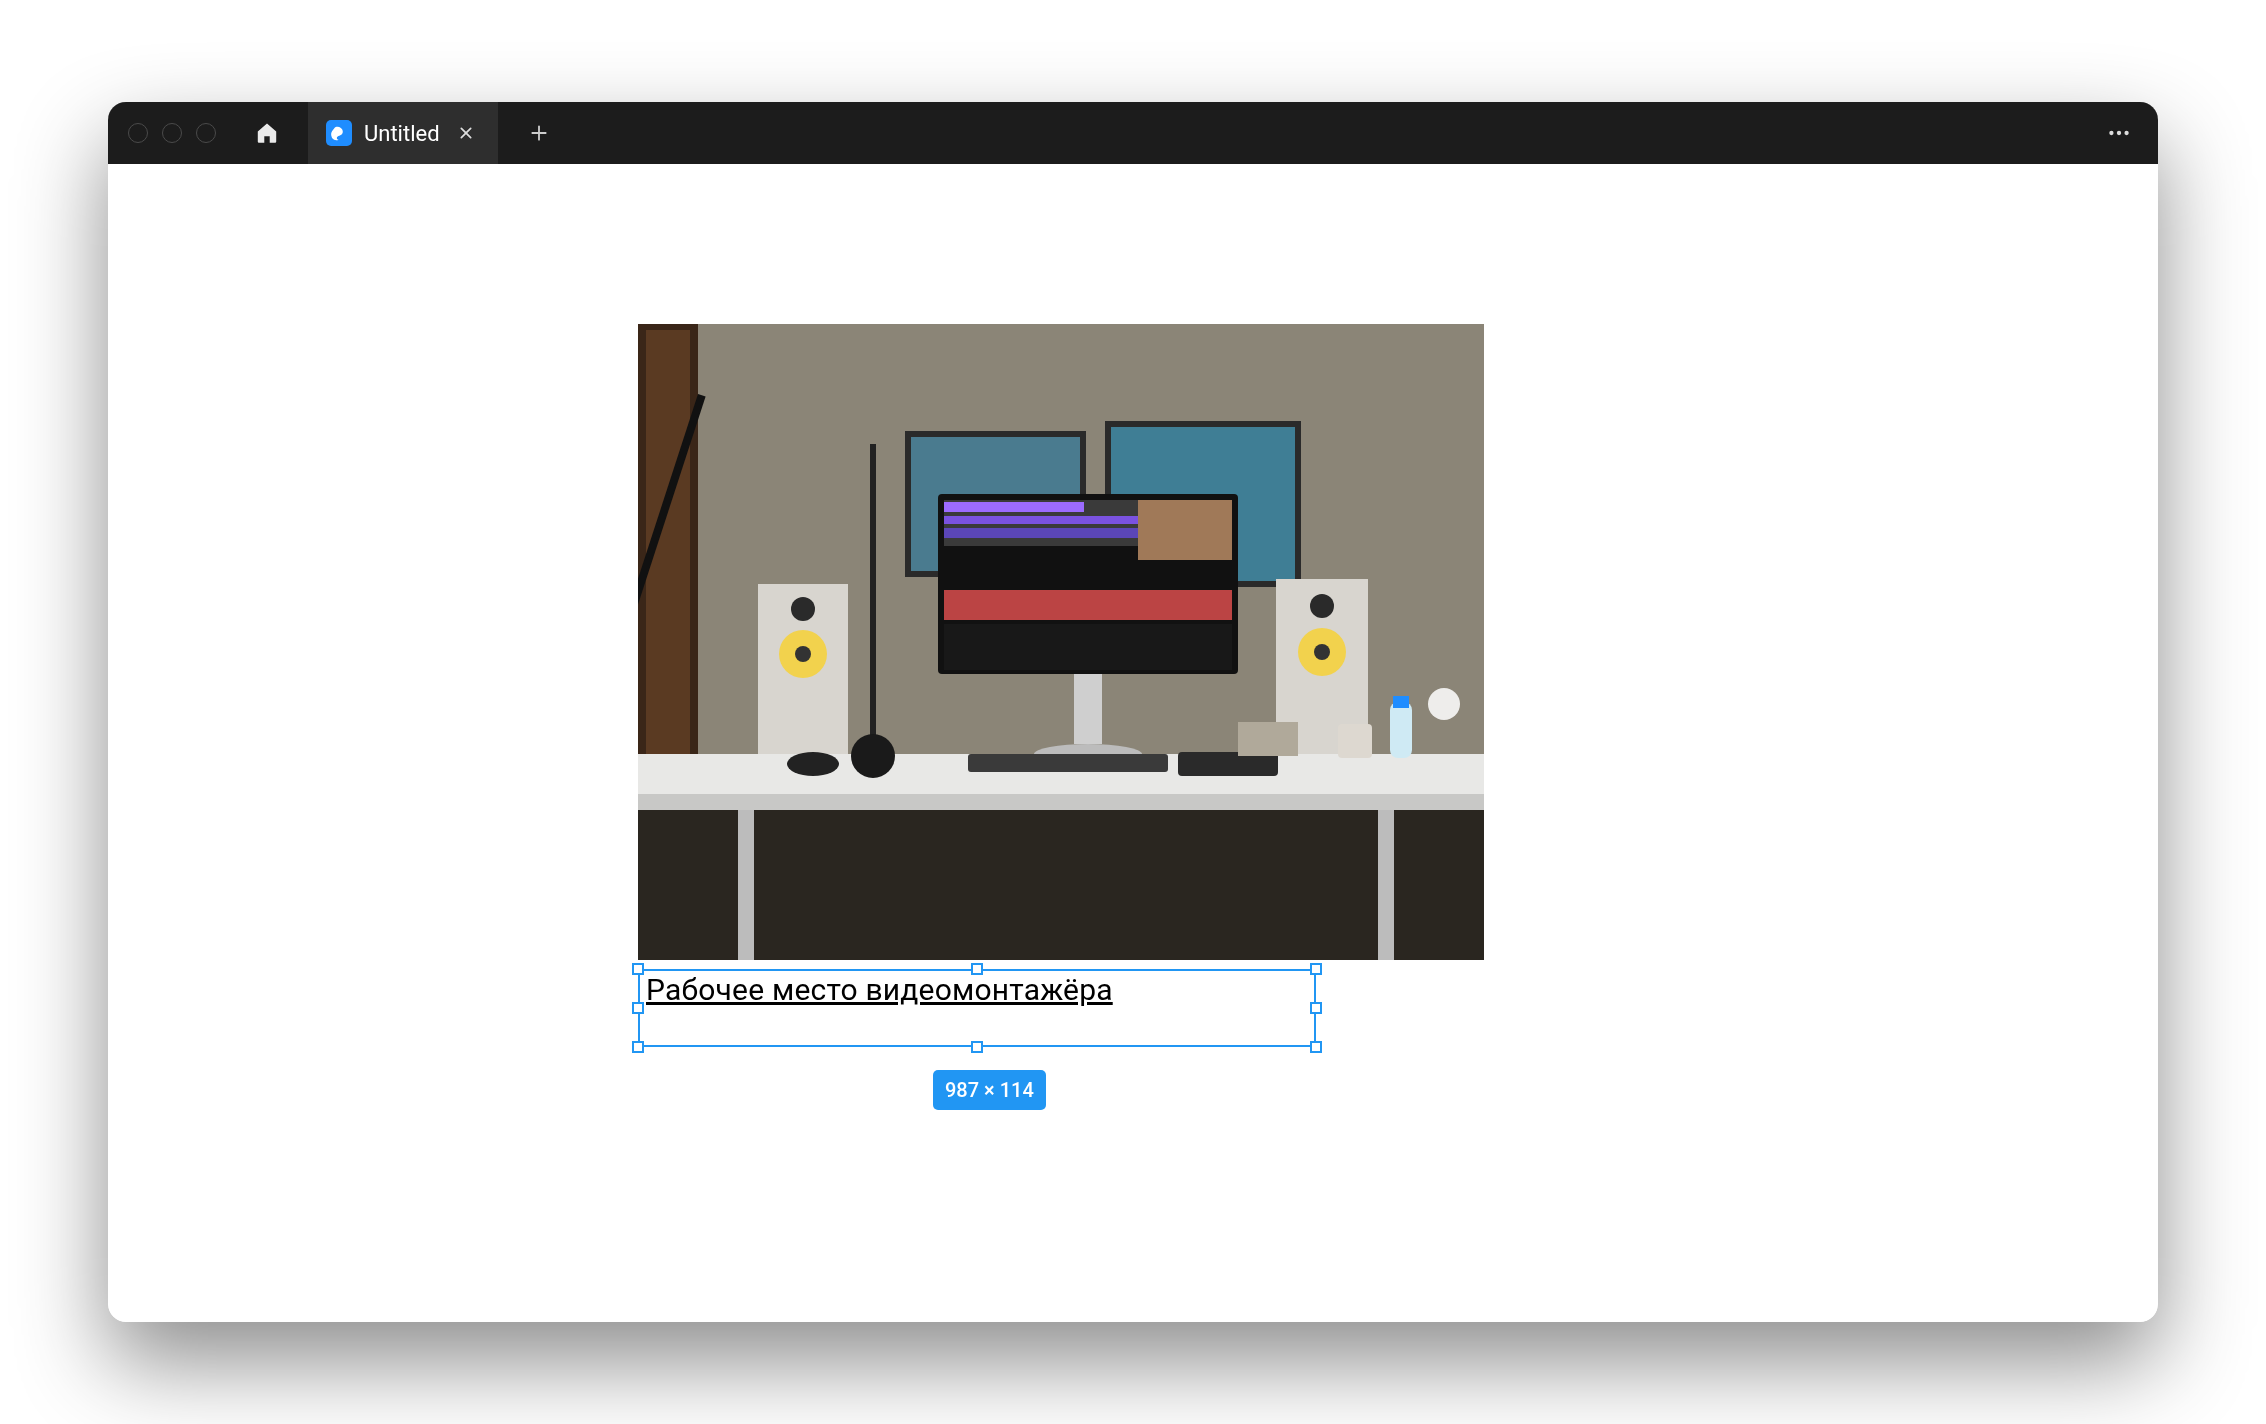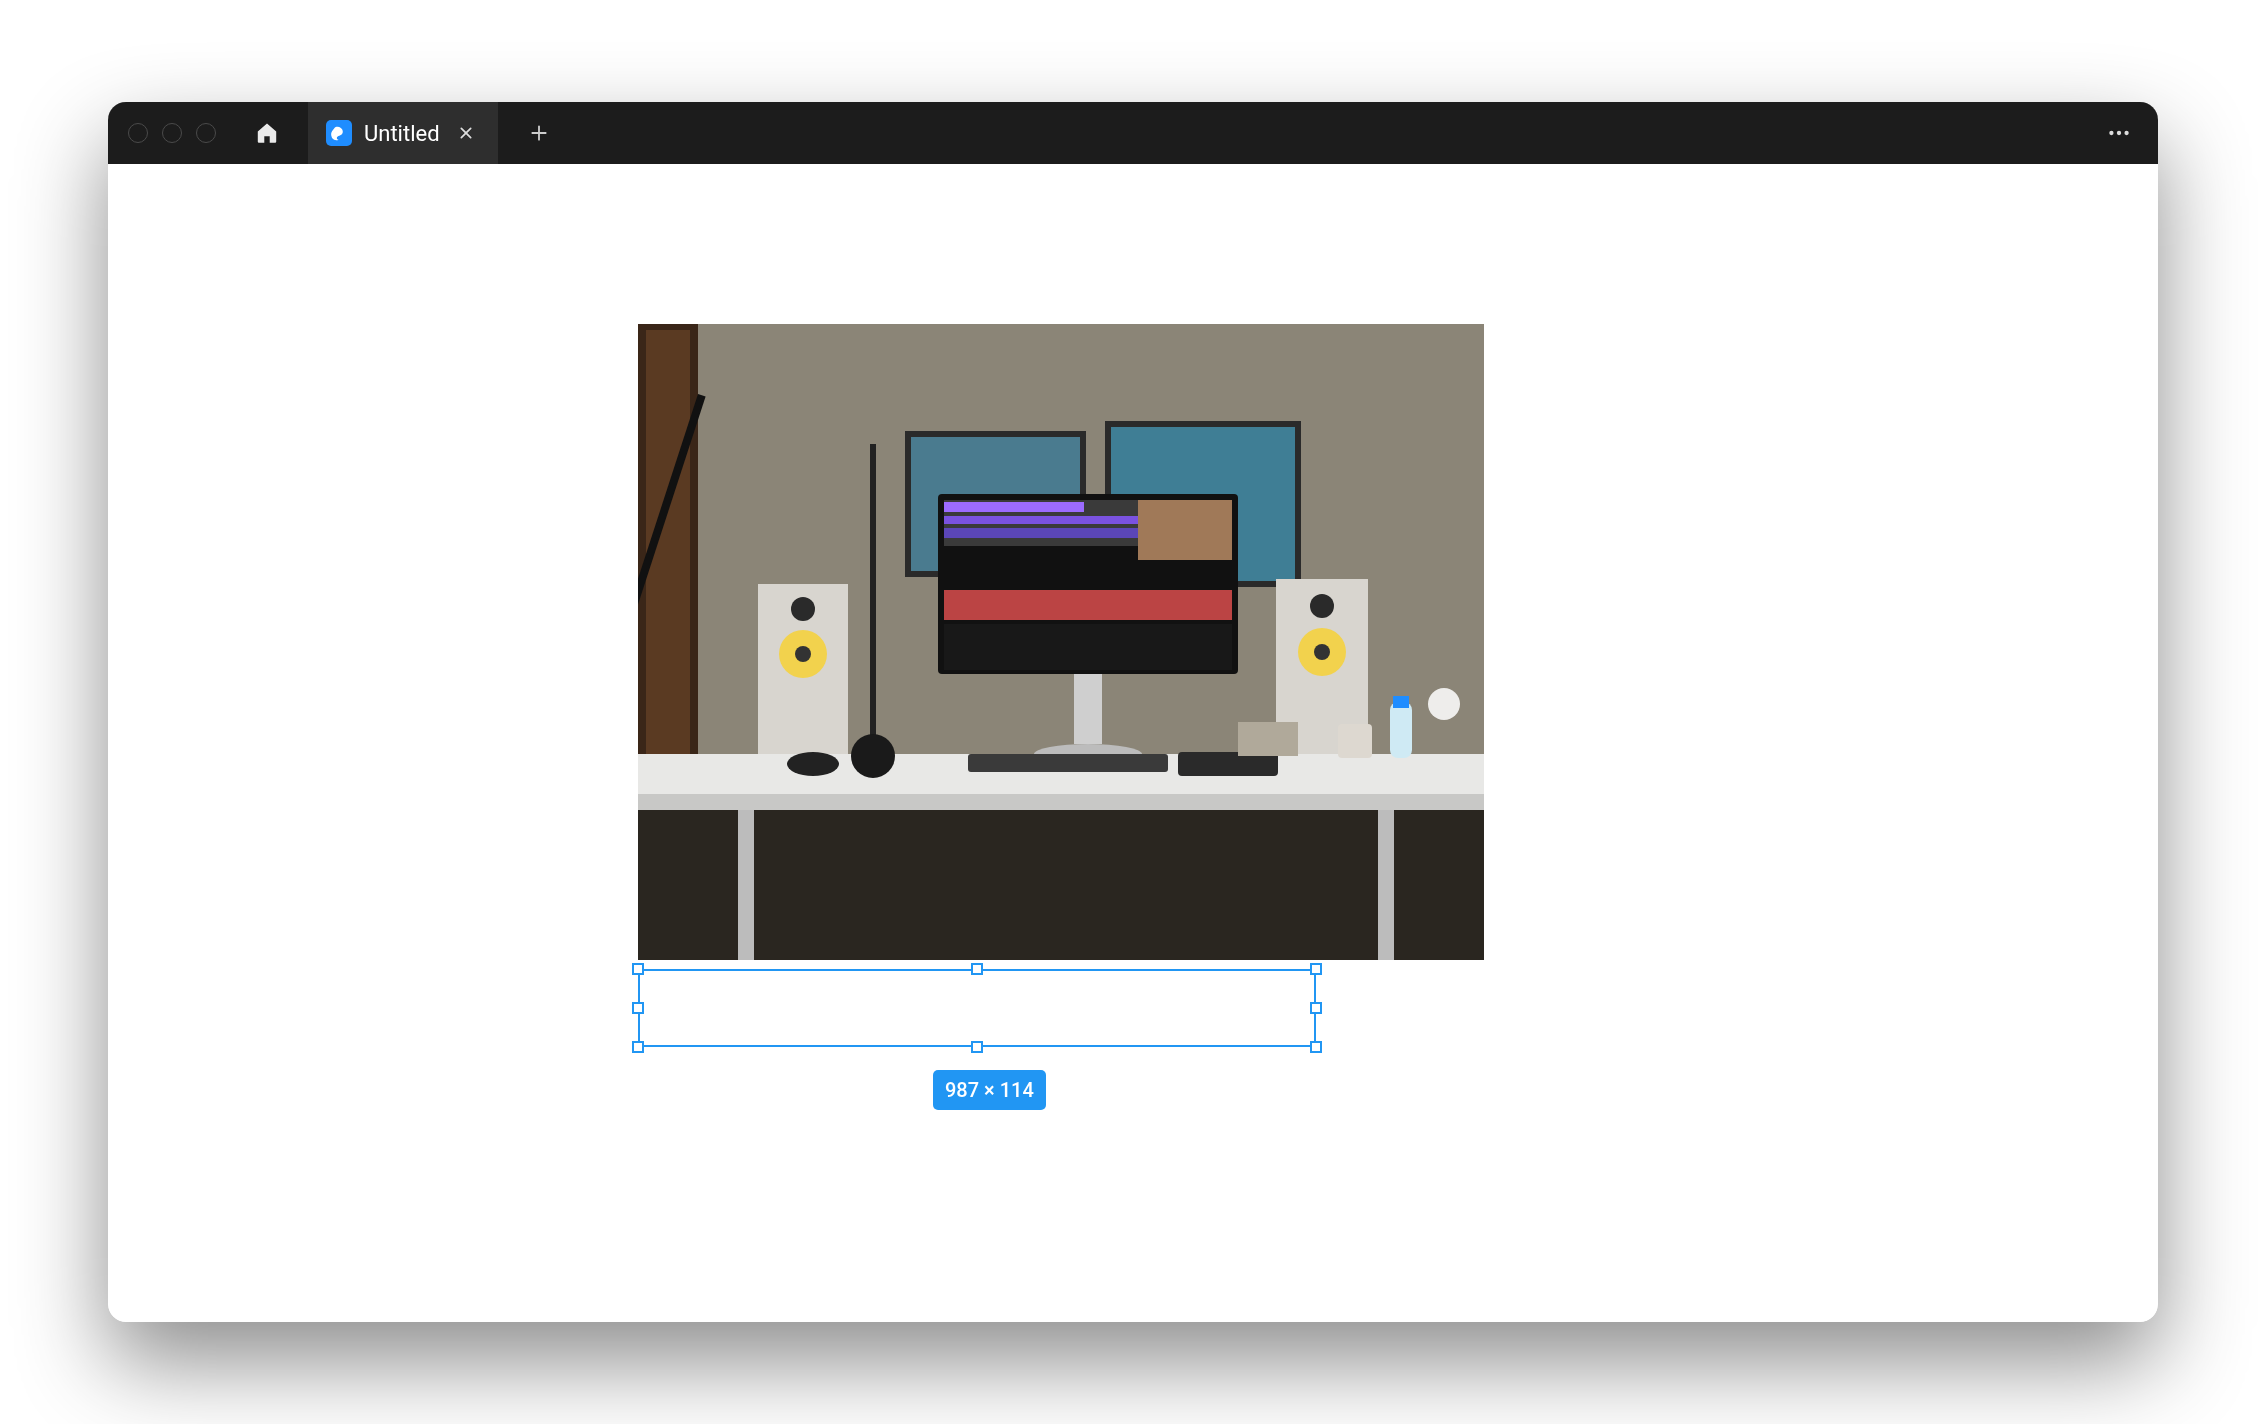--- a/index.html
+++ b/index.html
@@ -202,20 +202,23 @@
           <circle cx="235" cy="432" r="22" fill="#1a1a1a"></circle>
 
           <ellipse cx="175" cy="440" rx="26" ry="12" fill="#222"></ellipse>
 
           <rect x="60" y="70" width="8" height="260" fill="#111" transform="rotate(18 60 70)"></rect>
 
           <circle cx="806" cy="380" r="16" fill="#fff" opacity=".85"></circle>
         </svg>
       </div>
 
+      <div class="text-frame">
+        <span class="caption">Рабочее место видеомонтажёра</span>
+      </div>
 
       <div class="sel-box" style="left:530px;top:805px;width:678px;height:78px;"></div>
 
       <div class="handle" style="left:524px;top:799px;"></div>
       <div class="handle" style="left:863px;top:799px;"></div>
       <div class="handle" style="left:1202px;top:799px;"></div>
       <div class="handle" style="left:524px;top:838px;"></div>
       <div class="handle" style="left:1202px;top:838px;"></div>
       <div class="handle" style="left:524px;top:877px;"></div>
       <div class="handle" style="left:863px;top:877px;"></div>

